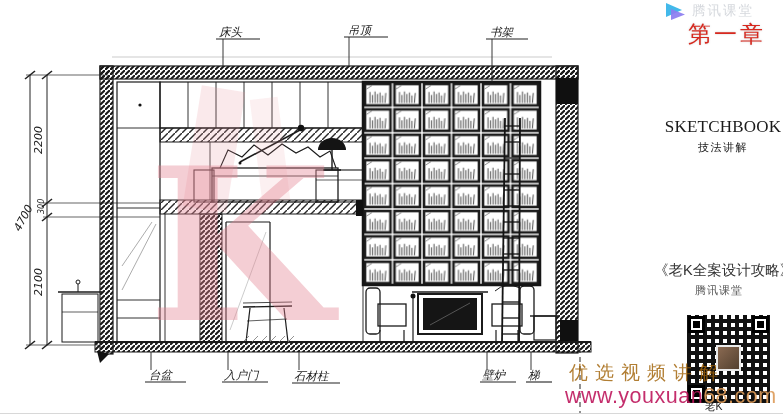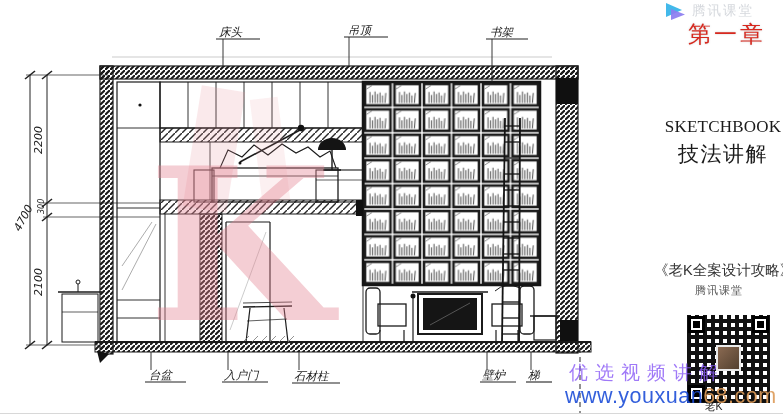--- a/index.html
+++ b/index.html
@@ -18,44 +18,44 @@
   
   .tlogo { position:absolute; left:666px; top:1px; display:flex; align-items:center; gap:5px; z-index:6; }
   .tlogo-text { font-size:13.5px; color:#d5d8dd; letter-spacing:2px; white-space:nowrap; }
 
   .chapter { position:absolute; left:688px; top:19px; font-size:23px; font-weight:400;
              color:#d7281e; letter-spacing:3px; white-space:nowrap;
              text-shadow:0 0 2px rgba(140,140,140,.45); z-index:6; }
 
   .block-title { position:absolute; left:662px; top:117px; width:122px; text-align:center; color:#1b1b1b; z-index:6; }
   .block-title .en { font-size:17px; letter-spacing:.2px; white-space:nowrap;font-family:Liberation Serif, serif; }
-  .block-title .zh { font-size:21px; letter-spacing:1.5px; margin-top:3px; white-space:nowrap; }
+  .block-title .zh { font-size:11px; letter-spacing:1.5px; margin-top:3px; white-space:nowrap; }
 
   .course { position:absolute; left:654px; top:261px; width:129px; z-index:6; }
   .course .t { font-size:14.5px; color:#333; white-space:nowrap; }
   .course .p { font-size:11px; color:#555; letter-spacing:1px; margin-top:3px; margin-left:41px; white-space:nowrap; }
 
   
   .qr { position:absolute; left:687px; top:315px; width:83px; height:88px; z-index:4;
         background:
           repeating-linear-gradient(90deg,#111 0 4px,transparent 4px 8px),
           repeating-linear-gradient(0deg,#111 0 4px,#fff 4px 8px); }
   .qr .f { position:absolute; width:17px; height:17px; background:#fff; border:3px solid #000; box-sizing:border-box; }
   .qr .f::after { content:""; position:absolute; inset:2px; background:#000; }
   .qr .f.tl { left:1px; top:1px; } .qr .f.tr { right:1px; top:1px; } .qr .f.bl { left:1px; bottom:1px; }
   .qr .photo { position:absolute; left:29px; top:30px; width:25px; height:26px;
                background:linear-gradient(135deg,#8a6a52,#53402f); border:2px solid #e9e9e9; box-sizing:border-box; }
   .qr-caption { position:absolute; left:705px; top:400px; font-size:10.5px; color:#222; z-index:4; white-space:nowrap;text-align:right; }
 
   
-  .wm-red { position:absolute; left:569px; top:360px; font-size:19px; color:#8b5cf6; opacity:.82;
+  .wm-red { position:absolute; left:569px; top:360px; font-size:19px; color:#a16207; opacity:.82;
             letter-spacing:7px; z-index:5; white-space:nowrap; }
   .wm-url { position:absolute; left:565px; top:384px; font-size:21.5px; letter-spacing:.5px;
             opacity:.9; z-index:5; white-space:nowrap; }
-  .wm-url .a { color:#1d4ed8; } .wm-url .b { color:#dd9b58; }
+  .wm-url .a { color:#be185d; } .wm-url .b { color:#dd9b58; }
 
   text { font-family:"DejaVu Sans",sans-serif; fill:#1c1c1c; }
   .hand { font-style:italic; }
 </style>
 </head>
 <body>
 
 <div class="stage">
 
   <svg class="sketch-svg" width="783" height="414" viewBox="0 0 783 414">

